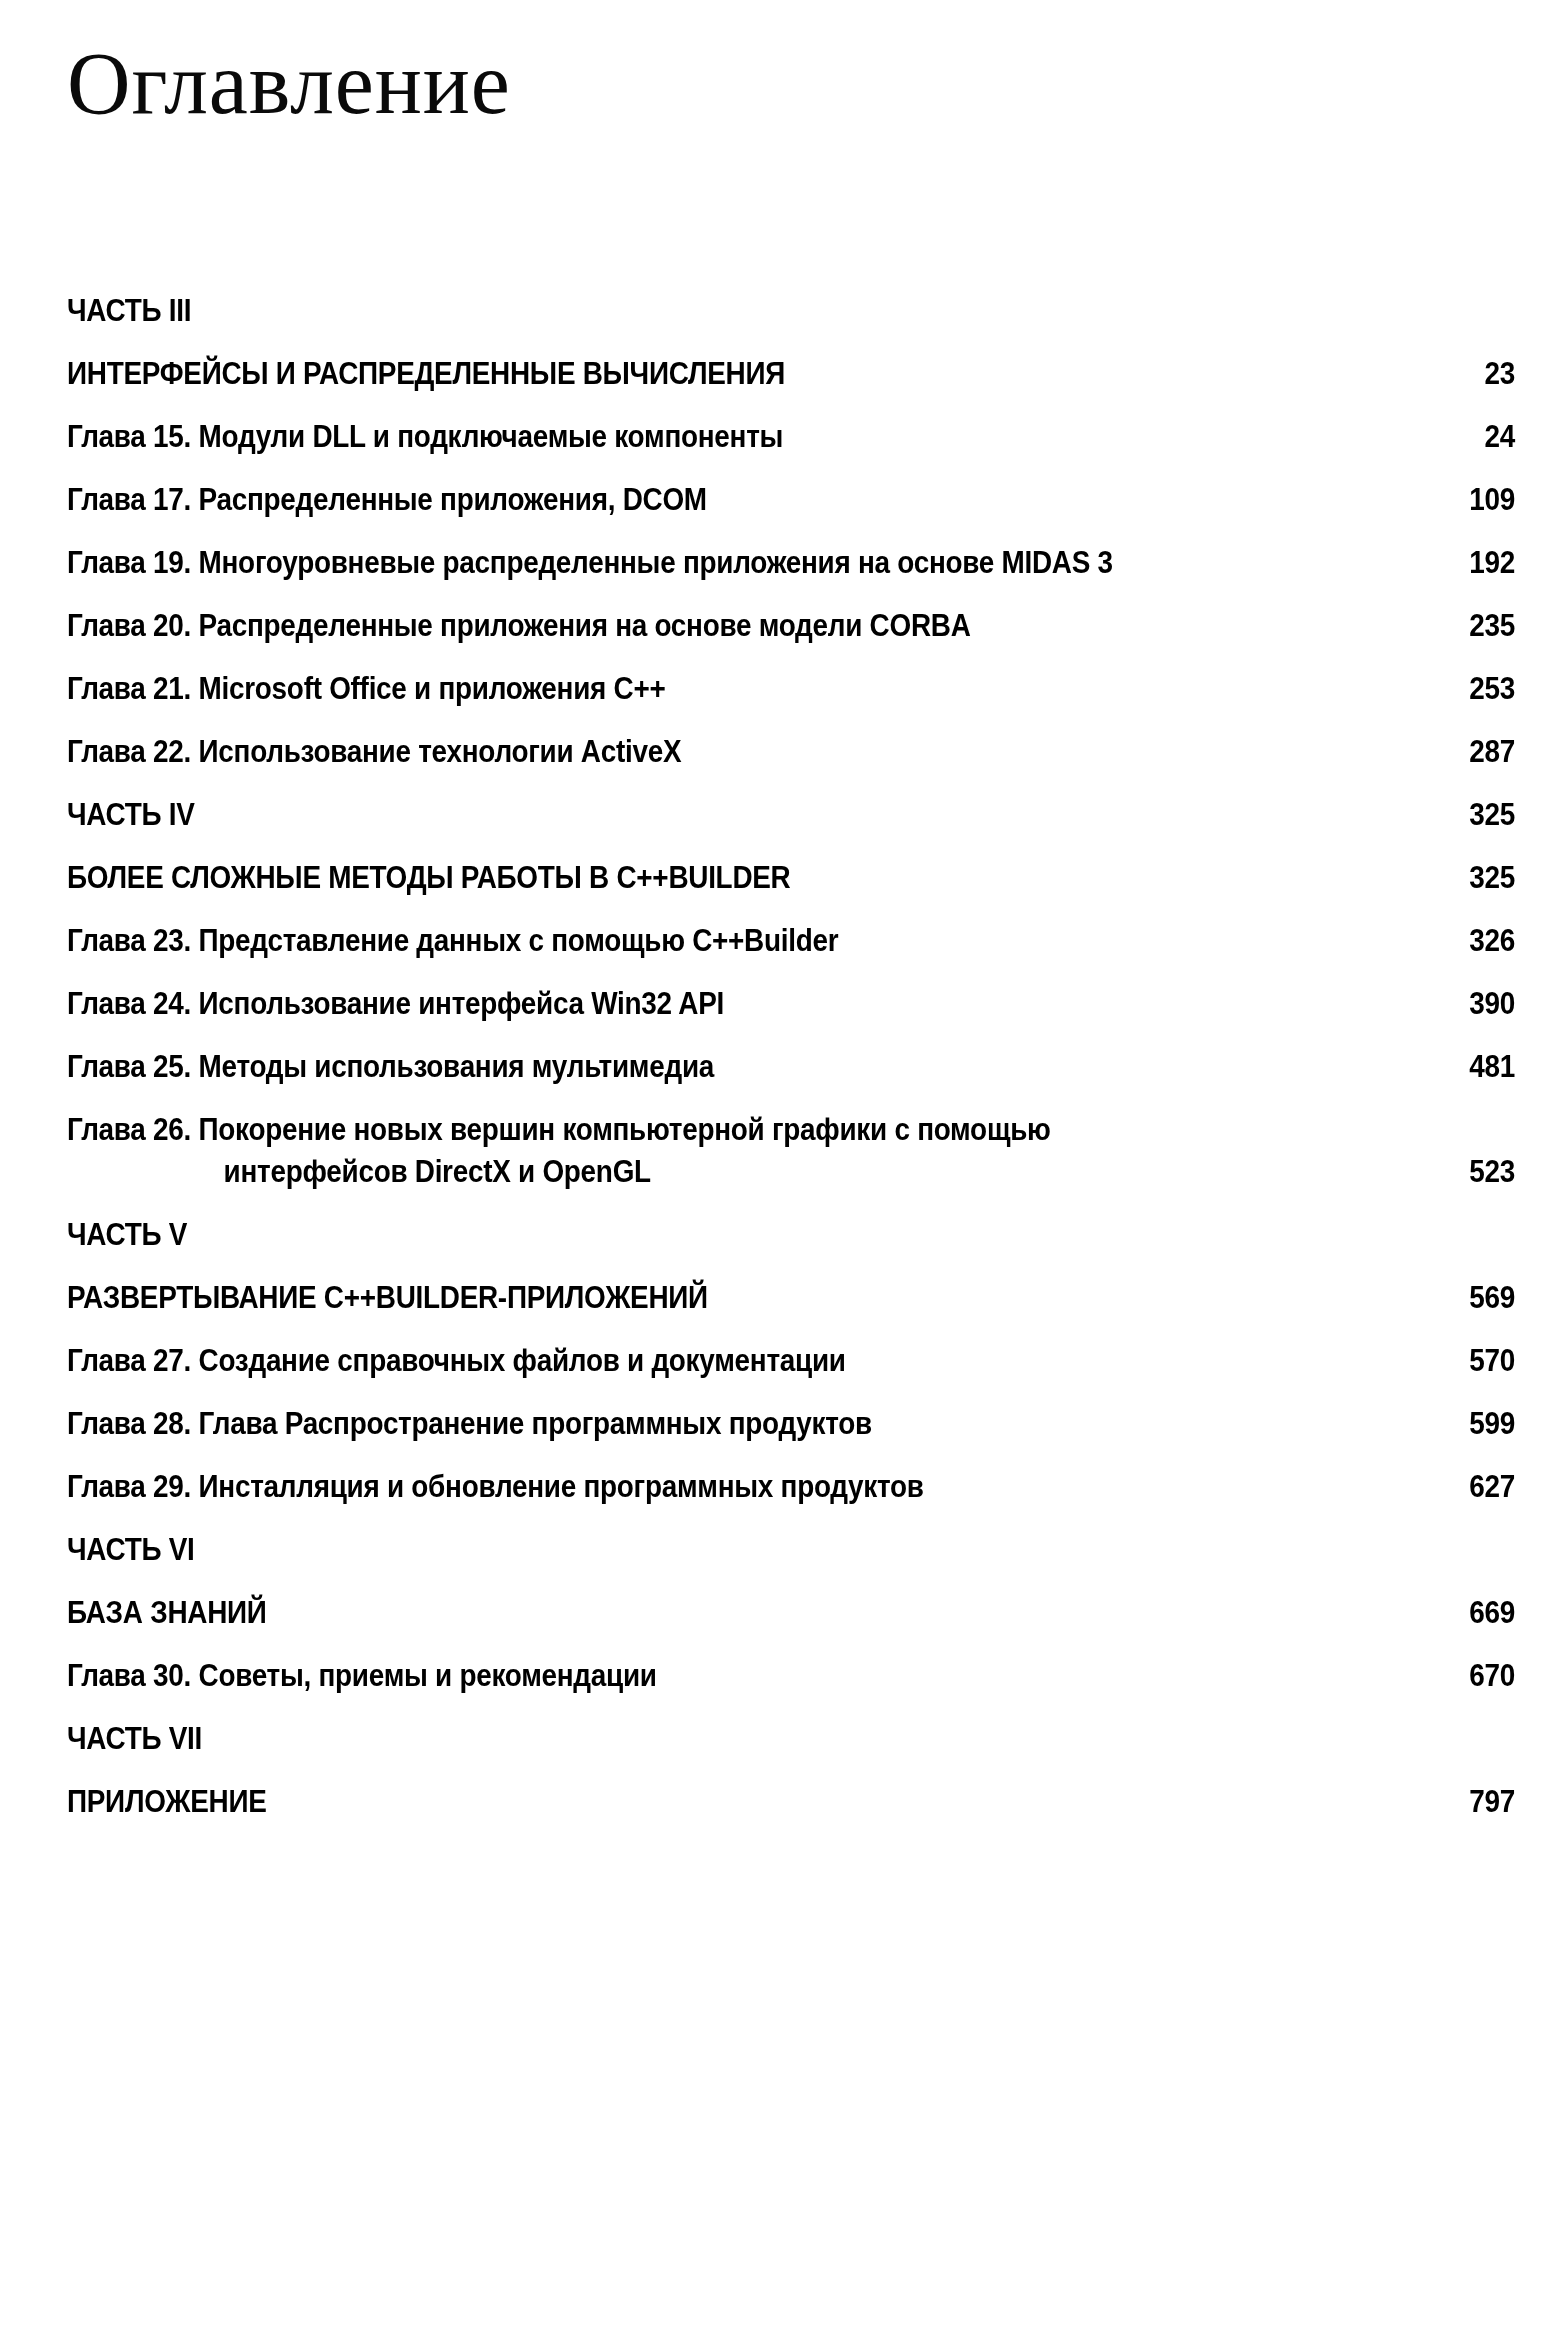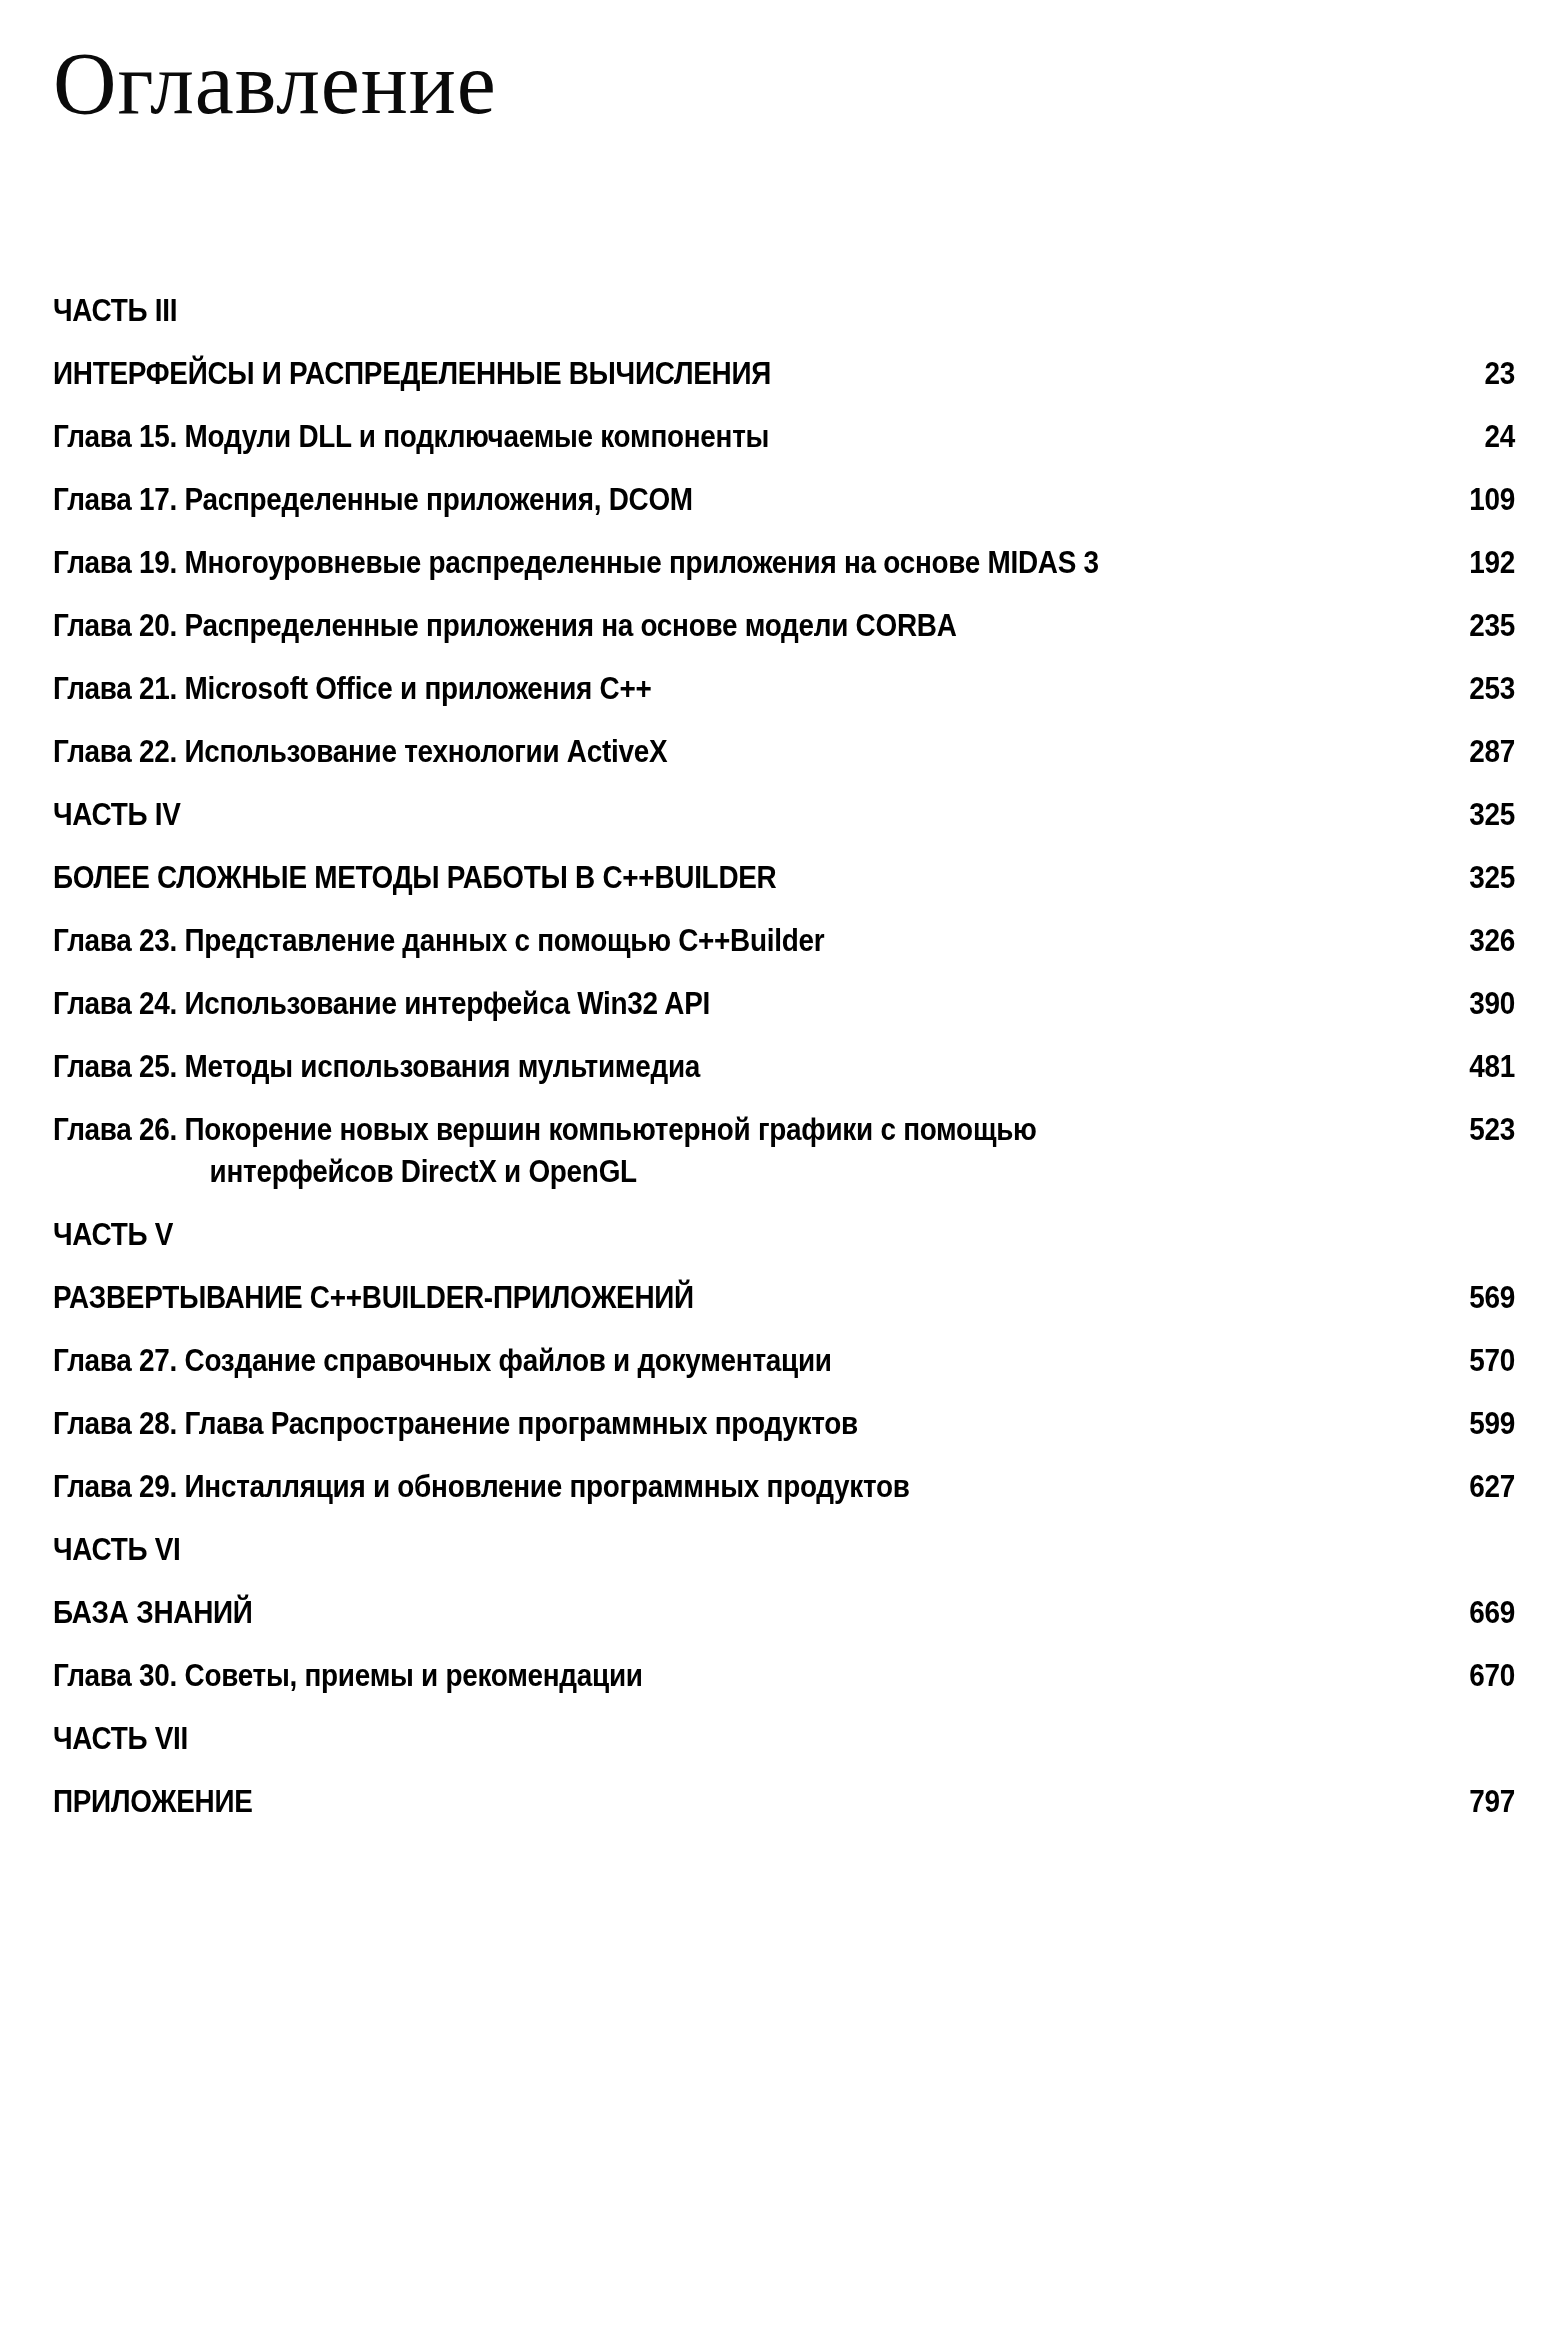--- a/index.html
+++ b/index.html
@@ -7,40 +7,40 @@
     padding:0;
     background:#ffffff;
     color:#000000;
     font-family:"Liberation Sans","DejaVu Sans",sans-serif;
   }
   .page{
     position:relative;
     width:1564px;
     height:2326px;
     box-sizing:border-box;
-    padding:38px 49px 0 53px;
+    padding:38px 49px 0 67px;
     background:#ffffff;
     overflow:hidden;
   }
   .doc-title{
     margin:0;
     font-family:"Liberation Serif","DejaVu Serif",serif;
     font-weight:400;
     font-size:88px;
     line-height:1.05;
     letter-spacing:0.9px;
     color:#0a0a0a;
   }
   .toc{
     margin-top:165px;
   }
   .row{
     display:flex;
     justify-content:space-between;
-    align-items:flex-start;
+    align-items:flex-end;
     font-weight:700;
     font-size:31px;
     line-height:31px;
     margin-bottom:32px;
     letter-spacing:-0.3px;
   }
   .lbl{
     transform:scaleX(.9);
     transform-origin:0 100%;
     white-space:nowrap;

